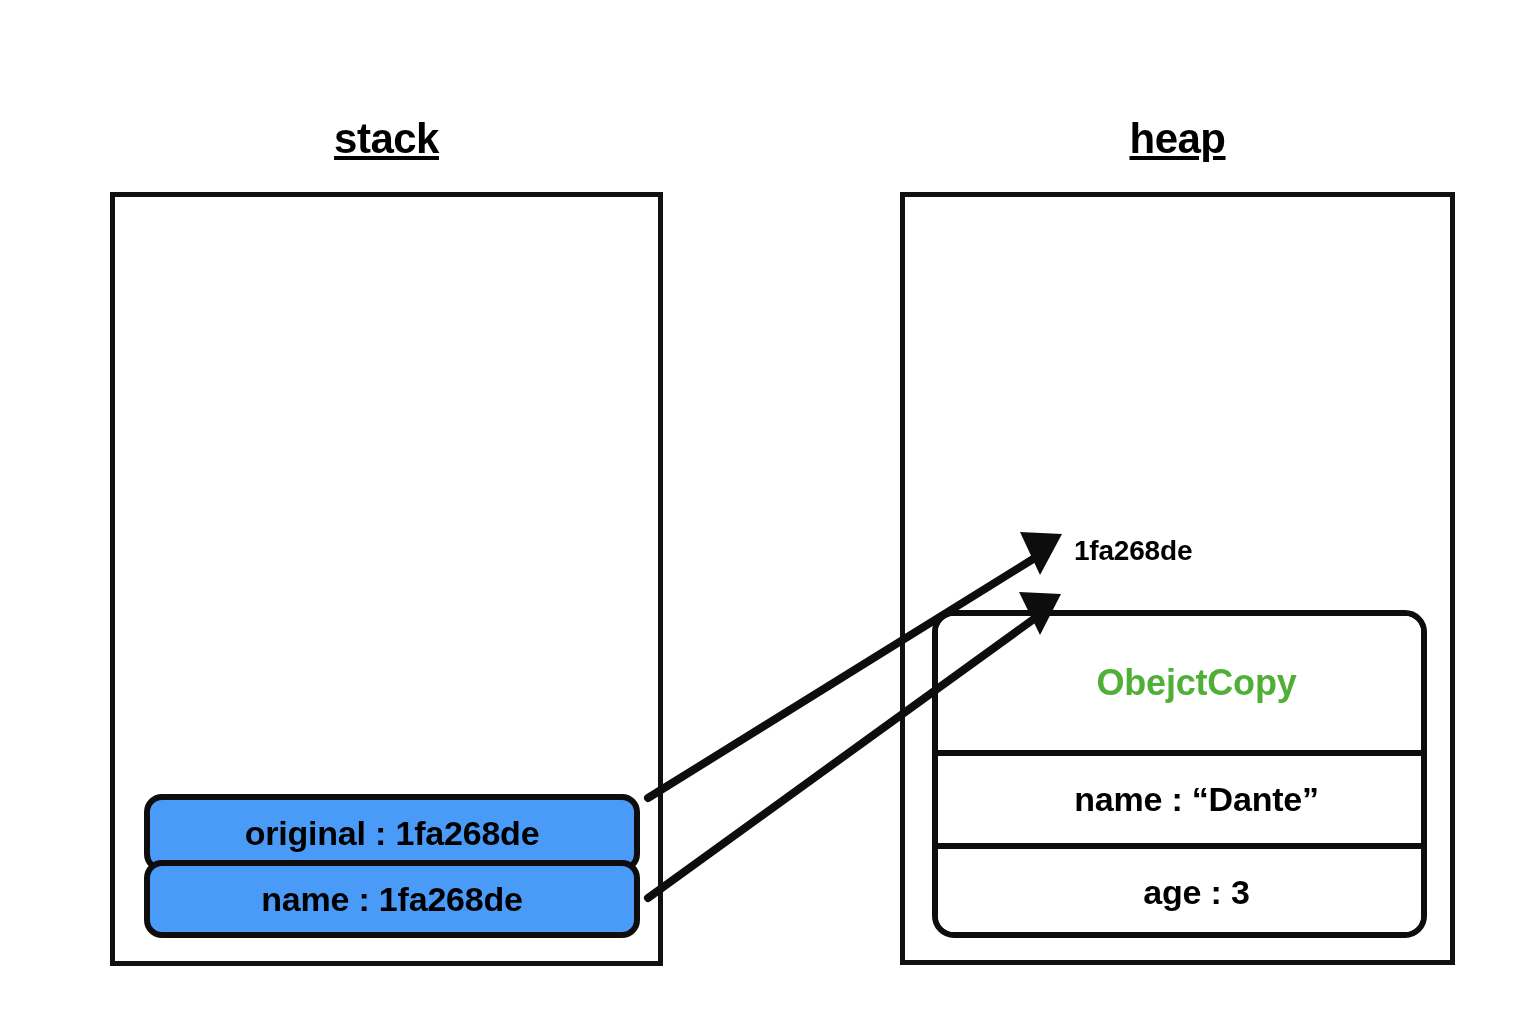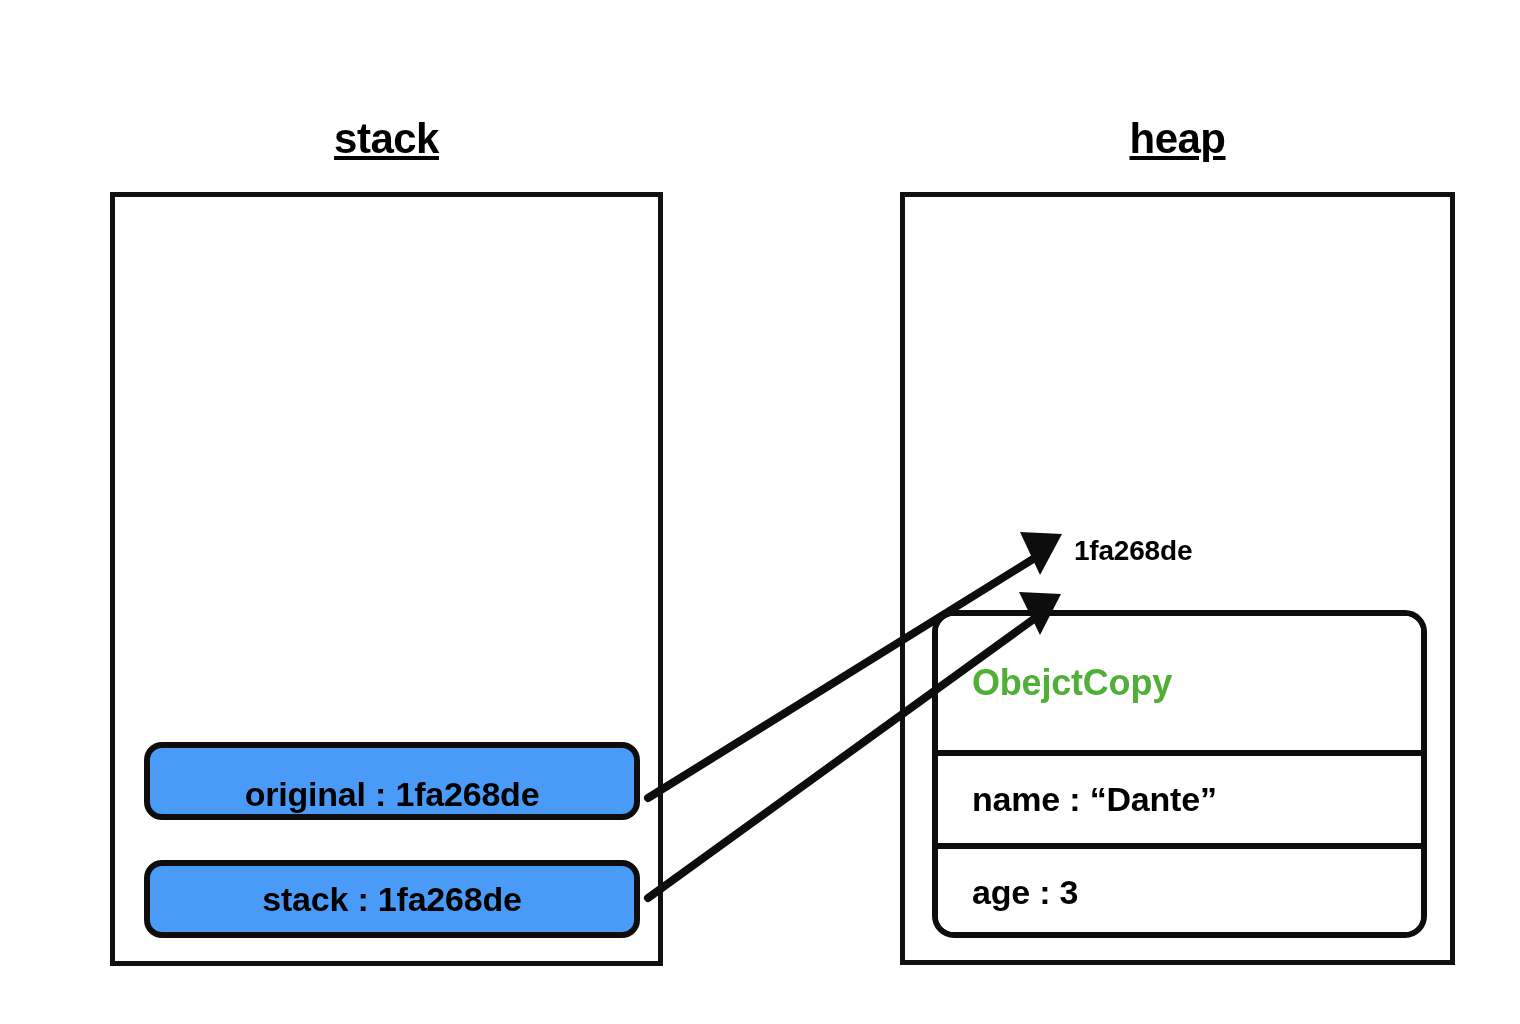--- a/index.html
+++ b/index.html
@@ -58,40 +58,41 @@
     align-items: center;
     justify-content: center;
   }
   .stack-var .pill-text {
     font-size: 34px;
     font-weight: bold;
     color: #000000;
     white-space: nowrap;
     letter-spacing: -0.2px;
   }
-  #stack-var-0 { top: 742px; align-items: flex-end; }
+  #stack-var-0 { top: 794px; }
   #stack-var-1 { top: 860px; }
 
   
   #heap-object {
     position: absolute;
     left: 932px;
     top: 610px;
     width: 495px;
     height: 328px;
     border: 6px solid #0d0d0d;
     border-radius: 22px;
     box-sizing: border-box;
     background: #ffffff;
     overflow: hidden;
   }
   .obj-row {
     position: relative;
     display: flex;
     align-items: center;
+    justify-content: center;
     box-sizing: border-box;
     background: #ffffff;
     padding-left: 34px;
   }
   #obj-class-row {
     height: 134px;
   }
   #obj-class-row .class-text {
     font-size: 36px;
     font-weight: bold;
@@ -142,21 +143,21 @@
 
   <div class="region-title" id="heap-title">heap</div>
 
   <div class="region-box" id="stack-box"></div>
 
   <div class="stack-var" id="stack-var-0">
     <span class="pill-text">original : 1fa268de</span>
   </div>
 
   <div class="stack-var" id="stack-var-1">
-    <span class="pill-text">stack : 1fa268de</span>
+    <span class="pill-text">name : 1fa268de</span>
   </div>
 
   <div class="region-box" id="heap-box"></div>
 
   <div id="heap-address-label">1fa268de</div>
 
   <div id="heap-object">
     <div class="obj-row" id="obj-class-row">
       <span class="class-text">ObejctCopy</span>
     </div>

